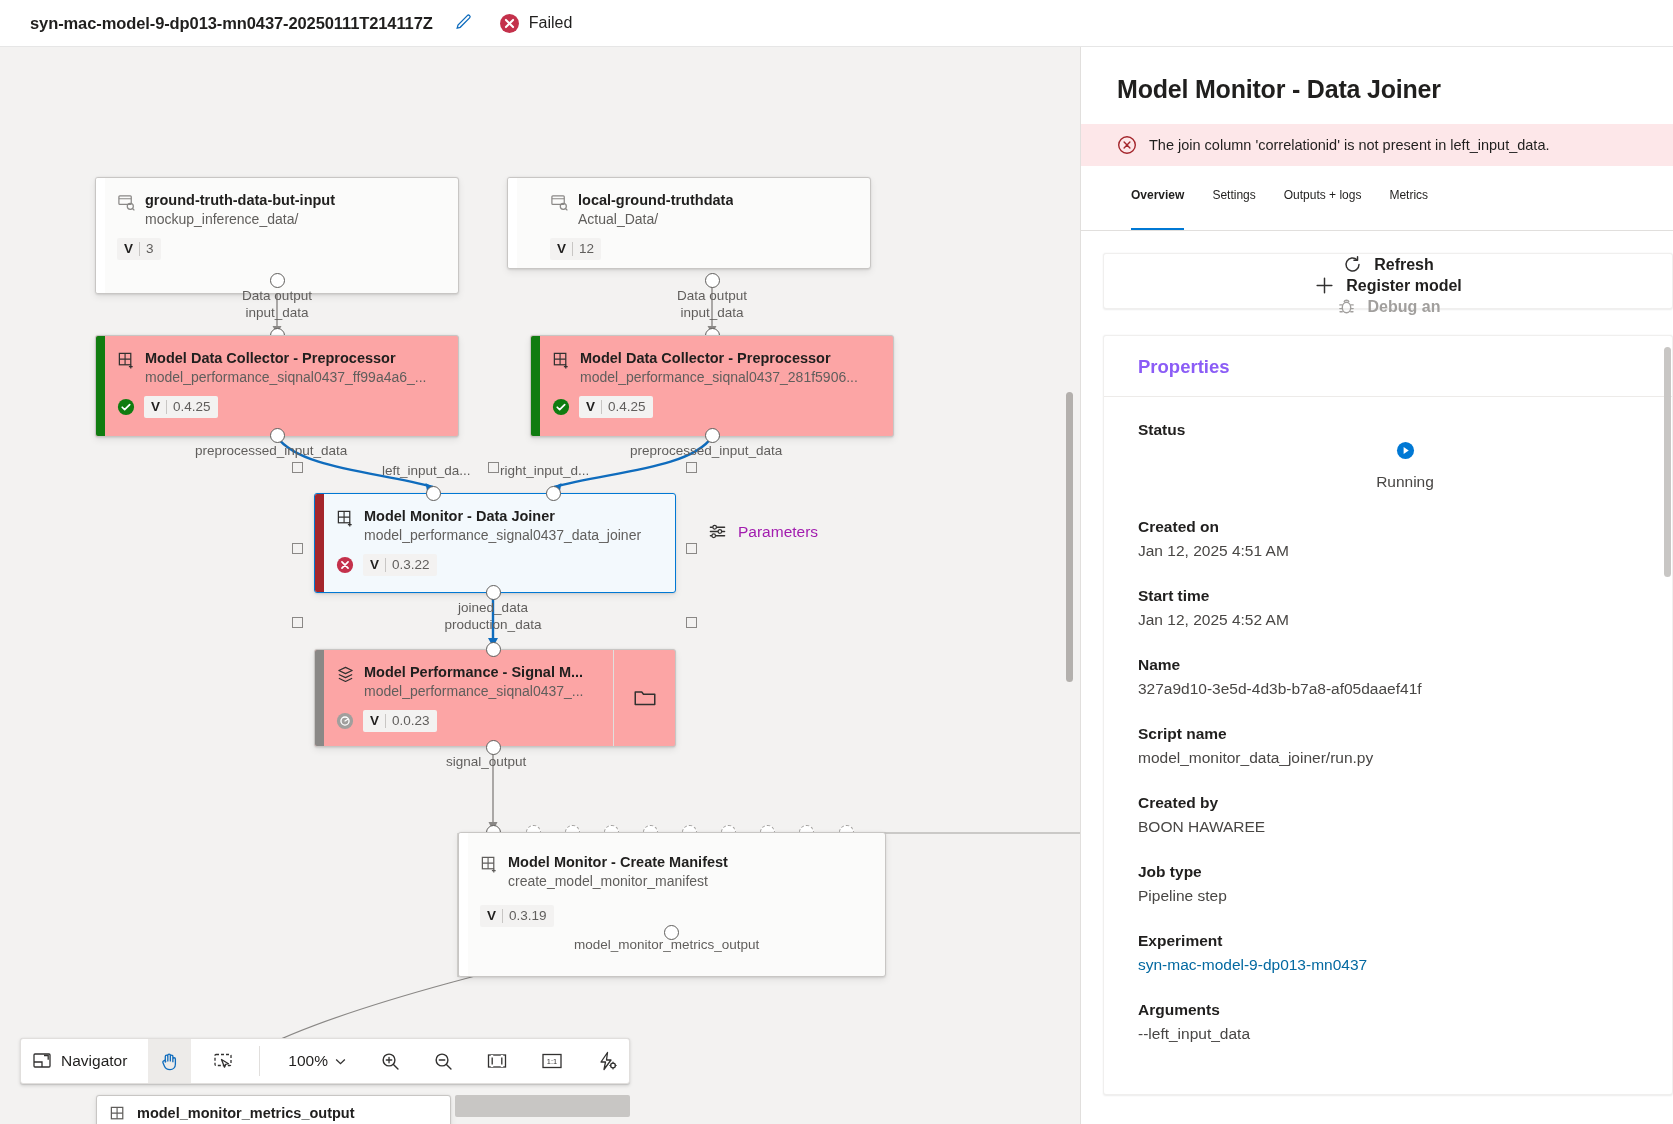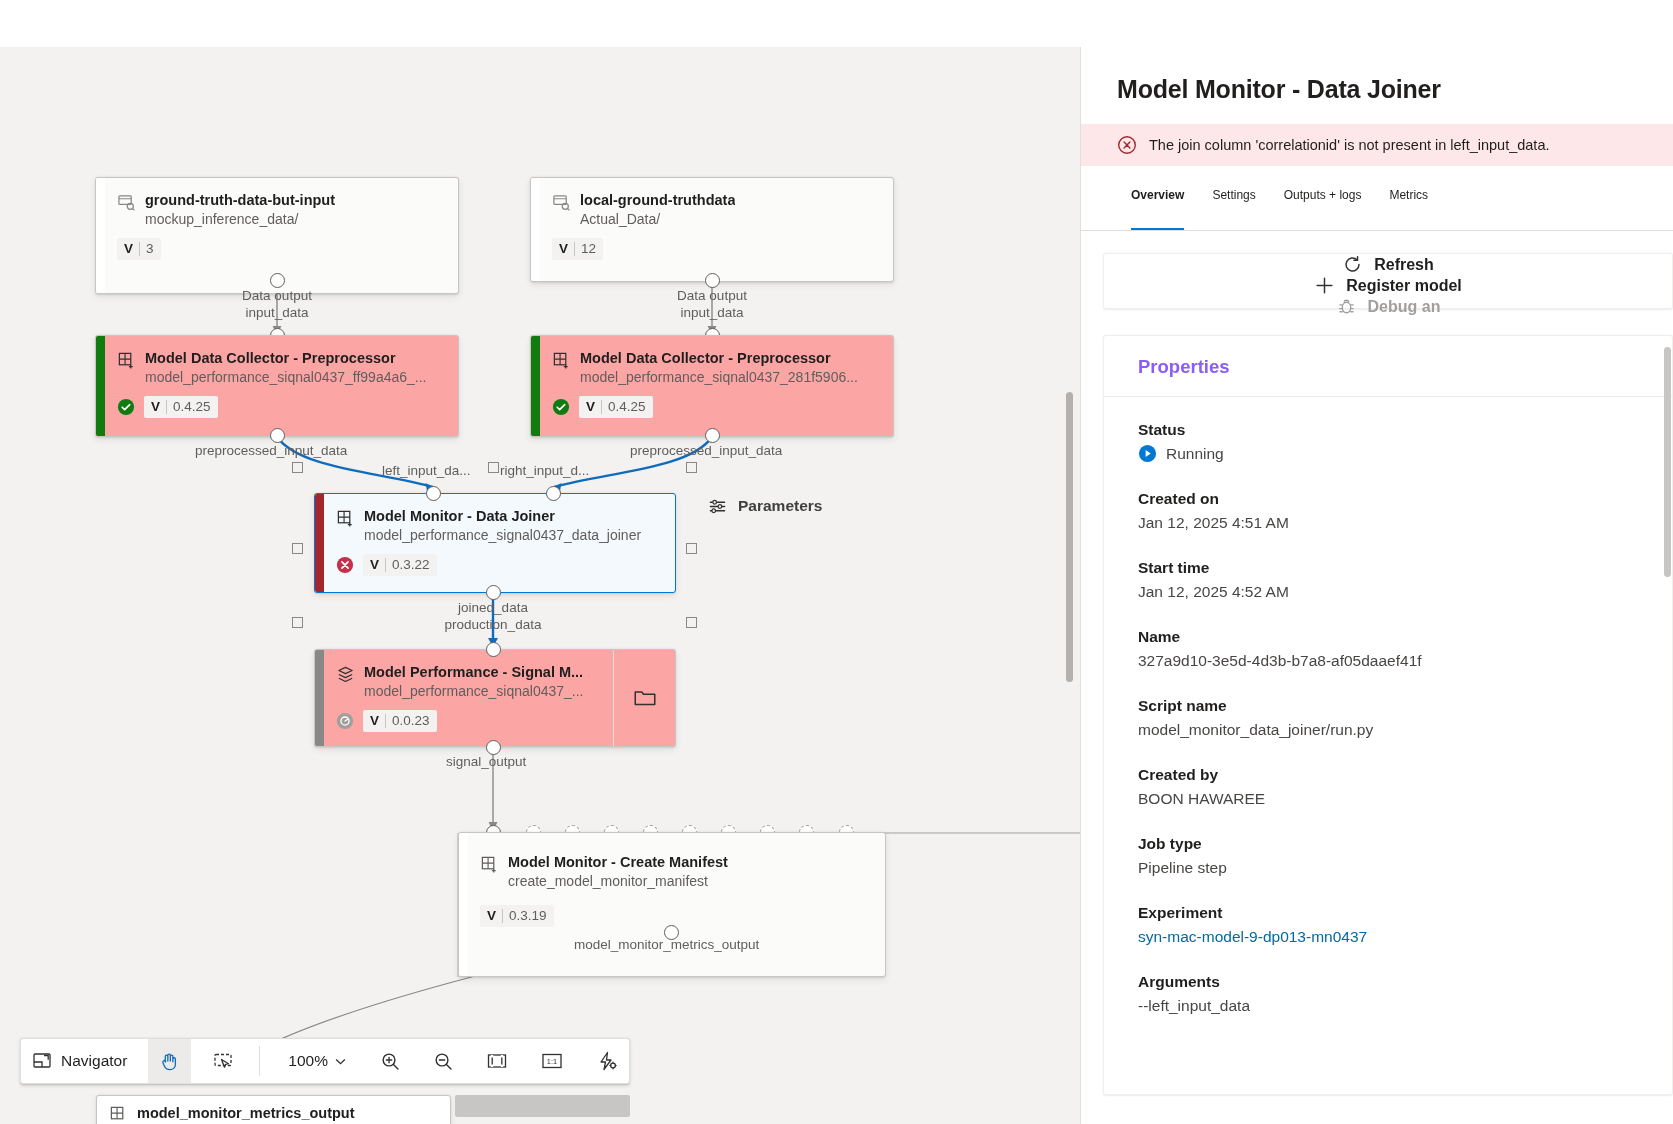--- a/index.html
+++ b/index.html
@@ -80,23 +80,23 @@
     border-left: 1px solid #e1dfdd;
     width: 62px; flex: 0 0 62px;
     display: flex; align-items: center; justify-content: center;
   }
 
   
   .params-chip {
     position: absolute;
     background: #f3f2f1;
     border-radius: 2px;
-    display: flex; align-items: flex-start; gap: 11px;
+    display: flex; align-items: flex-end; gap: 11px;
     padding: 0 18px;
-    font-size: 15.5px; font-weight: 700; color: #404040;
+    font-size: 15.5px; font-weight: 400; color: #a21caf;
     cursor: pointer;
   }
 
   
   .port {
     position: absolute; width: 15px; height: 15px;
     border-radius: 50%; background: #ffffff;
     border: 1.6px solid #605e5c;
   }
   .port.dashed { border-style: dashed; border-color: #a19f9d; }
@@ -224,34 +224,51 @@
   .props-head {
     font-size: 18.5px; font-weight: 700; color: #8b5cf6;
     padding: 0 0 18px 34px;
     border-bottom: 1px solid #edebe9;
   }
   .props-body { padding: 22px 0 0 34px; }
   .prop { margin-bottom: 22px; }
   .prop .k { font-size: 15.5px; font-weight: 700; color: #201f1e; line-height: 22px; }
   .prop .v { font-size: 15.5px; color: #484644; line-height: 25px; white-space: nowrap; }
   .prop .v.link { color: #0369a1; cursor: pointer; }
-  .prop .v.status-line { display: flex; align-items: center; gap: 9px; }
+  .prop .v.status-line { display: flex; align-items: center; gap: 9px; flex-direction: column; }
 
   .panel-vscroll {
     position: absolute; right: 2px; top: 300px;
     width: 7px; height: 230px; border-radius: 4px; background: #c8c6c4;
   }
 
   svg { display: block; }
 </style>
 </head>
 <body>
 
 <div id="app">
 
+  <div class="header">
+    <div class="header-title">syn-mac-model-9-dp013-mn0437-20250111T214117Z</div>
+    <div class="edit-icon">
+      <svg width="20" height="20" viewBox="0 0 20 20">
+          <path d="M14.3 2.6a1.6 1.6 0 0 1 2.3 2.3L7.2 14.3l-3 .8.8-3 9.3-9.5z" fill="none" stroke="#0f6cbd" stroke-width="1.3"></path>
+        </svg>
+    </div>
+    <div class="status-chip">
+      <span>
+        <svg width="21" height="21" viewBox="0 0 20 20">
+            <circle cx="10" cy="10" r="9" fill="#c4314b"></circle>
+            <path d="M6.6 6.6l6.8 6.8M13.4 6.6l-6.8 6.8" stroke="#fff" stroke-width="1.9" stroke-linecap="round"></path>
+          </svg>
+      </span>
+      <span class="label">Failed</span>
+    </div>
+  </div>
 
   <div class="canvas">
 
     <svg class="canvas-svg">
 
       <path d="M277 235 L277 291" stroke="#8a8886" stroke-width="1.4" fill="none"></path>
       <path d="M277 287 l-4.5 -8 h9 z" fill="#8a8886"></path>
 
       <path d="M712 235 L712 291" stroke="#8a8886" stroke-width="1.4" fill="none"></path>
       <path d="M712 287 l-4.5 -8 h9 z" fill="#8a8886"></path>
@@ -295,21 +312,21 @@
         <div class="node-foot">
           <span class="ver-pill">
             <b>V</b>
             <span class="bar"></span>
             <span>3</span>
           </span>
         </div>
       </div>
     </div>
 
-    <div class="node dashed-card" style="left:530px; top:130px; width:364px; height:105px;">
+    <div class="node dashed-card" style="left:507px; top:130px; width:364px; height:92px;gap:21px;">
       <div class="accent" style="background:#ffffff;"></div>
       <div class="body">
         <div class="node-head">
           <span class="node-icon">
             <svg width="19" height="19" viewBox="0 0 20 20">
                 <rect x="2" y="3" width="13" height="9" rx="1" fill="none" stroke="#8a8886" stroke-width="1.3"></rect>
                 <path d="M2 6h13" stroke="#8a8886" stroke-width="1.1"></path>
                 <circle cx="14" cy="14" r="3.2" fill="none" stroke="#8a8886" stroke-width="1.3"></circle>
                 <path d="M16.3 16.3l2 2" stroke="#8a8886" stroke-width="1.3"></path>
               </svg>

